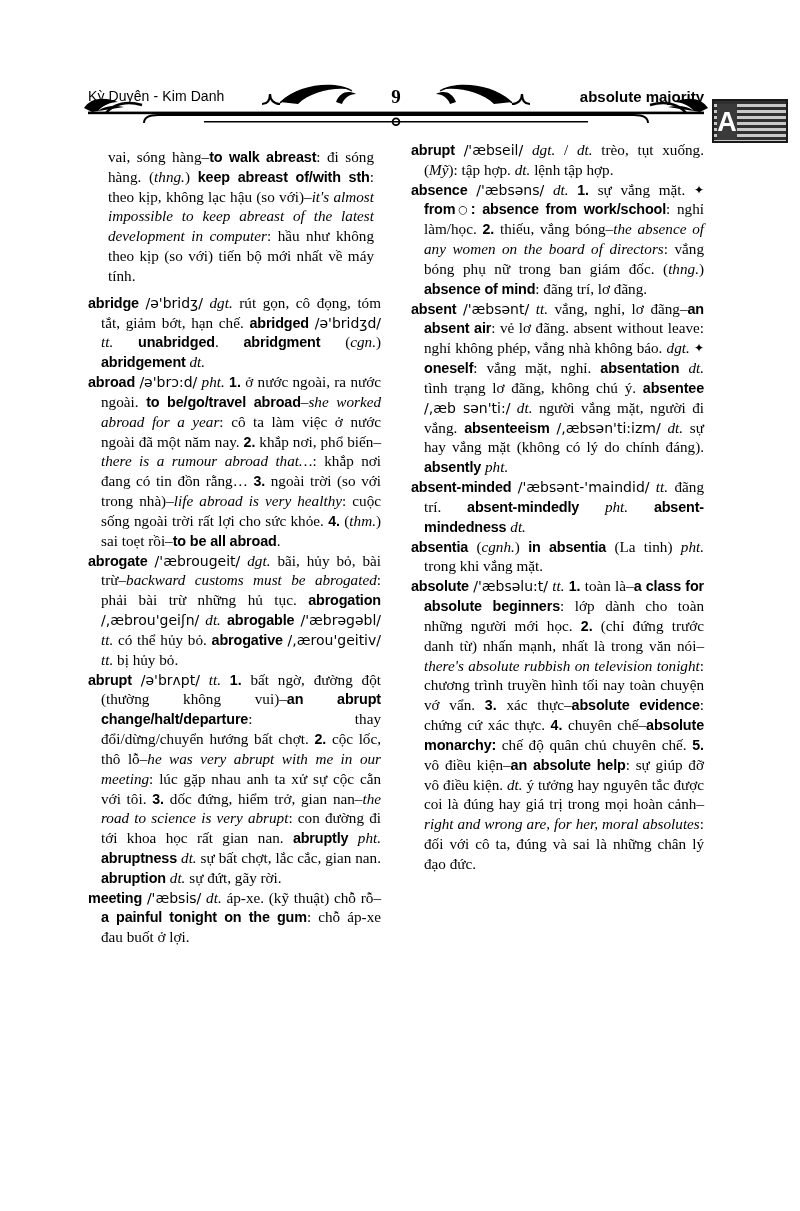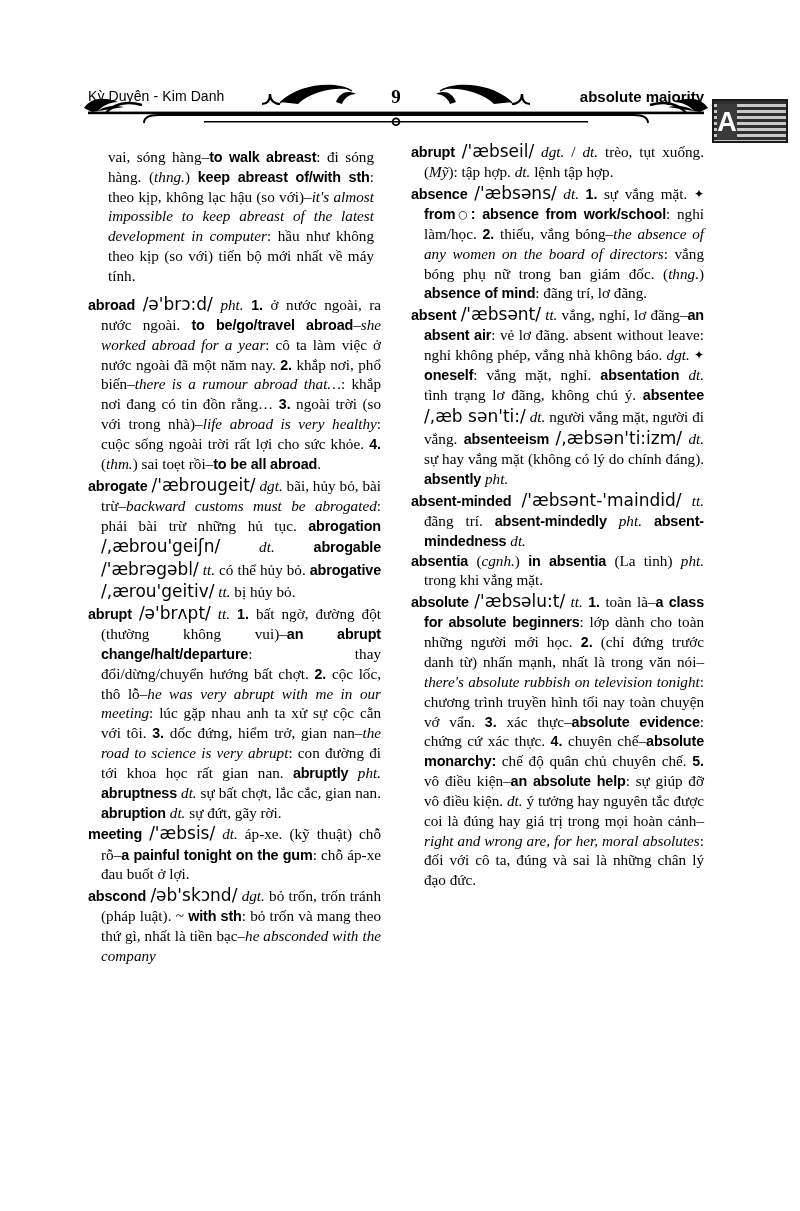--- a/index.html
+++ b/index.html
@@ -137,21 +137,21 @@
 
   
   b, .hw, .bold {
     font-family: "Liberation Sans", "DejaVu Sans", sans-serif;
     font-weight: bold;
     font-size: 14.4px;
     letter-spacing: -0.15px;
   }
   .ipa {
     font-family: "DejaVu Sans", sans-serif;
-    font-size: 17px;
+    font-size: 14px;
     font-style: normal;
   }
   .num {
     font-family: "Liberation Sans", "DejaVu Sans", sans-serif;
     font-weight: bold;
     font-size: 14.2px;
   }
   .circ {
     font-family: "DejaVu Sans", sans-serif;
     font-size: 11px;
@@ -200,25 +200,25 @@
 
   <div class="thumb-tab">
     <div class="thumb-tab-letterbox">
       <span class="thumb-tab-letter">A</span>
     </div>
   </div>
 
   <div class="columns">
     <div class="col" id="col-left">
         <p class="cont">vai, sóng hàng–<b>to walk abreast</b>: đi sóng hàng. (<i>thng.</i>) <b>keep abreast of/with sth</b>: theo kịp, không lạc hậu (so với)–<i>it's almost impossible to keep abreast of the latest development in computer</i>: hầu như không theo kịp (so với) tiến bộ mới nhất về máy tính.</p>
+        <p class="entry"><b>abridge</b> <span class="ipa">/ə'bridʒ/</span> <i>dgt.</i> rút gọn, cô đọng, tóm tắt, giảm bớt, hạn chế. <b>abridged</b> <span class="ipa">/ə'bridʒd/</span> <i>tt.</i> <b>unabridged</b>. <b>abridgment</b> (<i>cgn.</i>) <b>abridgement</b> <i>dt.</i></p>
         <p class="entry"><b>abroad</b> <span class="ipa">/ə'brɔ:d/</span> <i>pht.</i> <span class="num">1.</span> ở nước ngoài, ra nước ngoài. <b>to be/go/travel abroad</b>–<i>she worked abroad for a year</i>: cô ta làm việc ở nước ngoài đã một năm nay. <span class="num">2.</span> khắp nơi, phổ biến–<i>there is a rumour abroad that…</i>: khắp nơi đang có tin đồn rằng… <span class="num">3.</span> ngoài trời (so với trong nhà)–<i>life abroad is very healthy</i>: cuộc sống ngoài trời rất lợi cho sức khỏe. <span class="num">4.</span> (<i>thm.</i>) sai toẹt rồi–<b>to be all abroad</b>.</p>
         <p class="entry"><b>abrogate</b> <span class="ipa">/'æbrougeit/</span> <i>dgt.</i> bãi, hủy bỏ, bài trừ–<i>backward customs must be abrogated</i>: phải bài trừ những hủ tục. <b>abrogation</b> <span class="ipa">/,æbrou'geiʃn/</span> <i>dt.</i> <b>abrogable</b> <span class="ipa">/'æbrəgəbl/</span> <i>tt.</i> có thể hủy bỏ. <b>abrogative</b> <span class="ipa">/,ærou'geitiv/</span> <i>tt.</i> bị hủy bỏ.</p>
         <p class="entry"><b>abrupt</b> <span class="ipa">/ə'brʌpt/</span> <i>tt.</i> <span class="num">1.</span> bất ngờ, đường đột (thường không vui)–<b>an abrupt change/halt/departure</b>: thay đổi/dừng/chuyển hướng bất chợt. <span class="num">2.</span> cộc lốc, thô lỗ–<i>he was very abrupt with me in our meeting</i>: lúc gặp nhau anh ta xử sự cộc cằn với tôi. <span class="num">3.</span> dốc đứng, hiểm trở, gian nan–<i>the road to science is very abrupt</i>: con đường đi tới khoa học rất gian nan. <b>abruptly</b> <i>pht.</i> <b>abruptness</b> <i>dt.</i> sự bất chợt, lắc cắc, gian nan. <b>abruption</b> <i>dt.</i> sự đứt, gãy rời.</p>
         <p class="entry"><b>meeting</b> <span class="ipa">/'æbsis/</span> <i>dt.</i> áp-xe. (kỹ thuật) chỗ rỗ–<b>a painful tonight on the gum</b>: chỗ áp-xe đau buốt ở lợi.</p>
-        <p class="entry"><b>abscond</b> <span class="ipa">/əb'skɔnd/</span> <i>dgt.</i> bỏ trốn, trốn tránh (pháp luật). ~ <b>with sth</b>: bỏ trốn và mang theo thứ gì, nhất là tiền bạc–<i>he absconded with the company</i></p>
       </div>
     <div class="col" id="col-right">
         <p class="entry"><b>abrupt</b> <span class="ipa">/'æbseil/</span> <i>dgt.</i> / <i>dt.</i> trèo, tụt xuống. (<i>Mỹ</i>): tập hợp. <i>dt.</i> lệnh tập hợp.</p>
         <p class="entry"><b>absence</b> <span class="ipa">/'æbsəns/</span> <i>dt.</i> <span class="num">1.</span> sự vắng mặt. <span class="diamond">✦</span> <b>from<span class="circ">○</span>: absence from work/school</b>: nghỉ làm/học. <span class="num">2.</span> thiếu, vắng bóng–<i>the absence of any women on the board of directors</i>: vắng bóng phụ nữ trong ban giám đốc. (<i>thng.</i>) <b>absence of mind</b>: đãng trí, lơ đãng.</p>
         <p class="entry"><b>absent</b> <span class="ipa">/'æbsənt/</span> <i>tt.</i> vắng, nghỉ, lơ đãng–<b>an absent air</b>: vẻ lơ đãng. absent without leave: nghỉ không phép, vắng nhà không báo. <i>dgt.</i> <span class="diamond">✦</span> <b>oneself</b>: vắng mặt, nghỉ. <b>absentation</b> <i>dt.</i> tình trạng lơ đãng, không chú ý. <b>absentee</b> <span class="ipa">/,æb sən'ti:/</span> <i>dt.</i> người vắng mặt, người đi vắng. <b>absenteeism</b> <span class="ipa">/,æbsən'ti:izm/</span> <i>dt.</i> sự hay vắng mặt (không có lý do chính đáng). <b>absently</b> <i>pht.</i></p>
         <p class="entry"><b>absent-minded</b> <span class="ipa">/'æbsənt-'maindid/</span> <i>tt.</i> đãng trí. <b>absent-mindedly</b> <i>pht.</i> <b>absent-mindedness</b> <i>dt.</i></p>
         <p class="entry"><b>absentia</b> (<i>cgnh.</i>) <b>in absentia</b> (La tinh) <i>pht.</i> trong khi vắng mặt.</p>
         <p class="entry"><b>absolute</b> <span class="ipa">/'æbsəlu:t/</span> <i>tt.</i> <span class="num">1.</span> toàn là–<b>a class for absolute beginners</b>: lớp dành cho toàn những người mới học. <span class="num">2.</span> (chỉ đứng trước danh từ) nhấn mạnh, nhất là trong văn nói–<i>there's absolute rubbish on television tonight</i>: chương trình truyền hình tối nay toàn chuyện vớ vẩn. <span class="num">3.</span> xác thực–<b>absolute evidence</b>: chứng cứ xác thực. <span class="num">4.</span> chuyên chế–<b>absolute monarchy:</b> chế độ quân chủ chuyên chế. <span class="num">5.</span> vô điều kiện–<b>an absolute help</b>: sự giúp đỡ vô điều kiện. <i>dt.</i> ý tưởng hay nguyên tắc được coi là đúng hay giá trị trong mọi hoàn cảnh–<i>right and wrong are, for her, moral absolutes</i>: đối với cô ta, đúng và sai là những chân lý đạo đức.</p>
       </div>
   </div>

